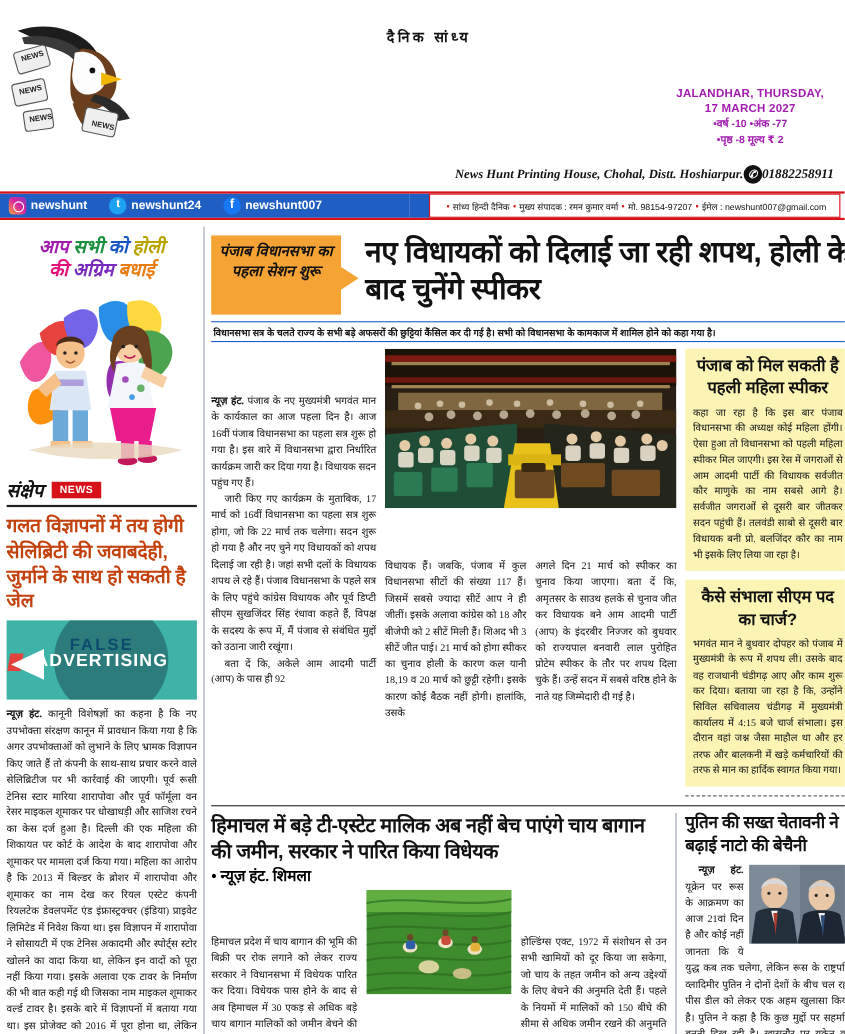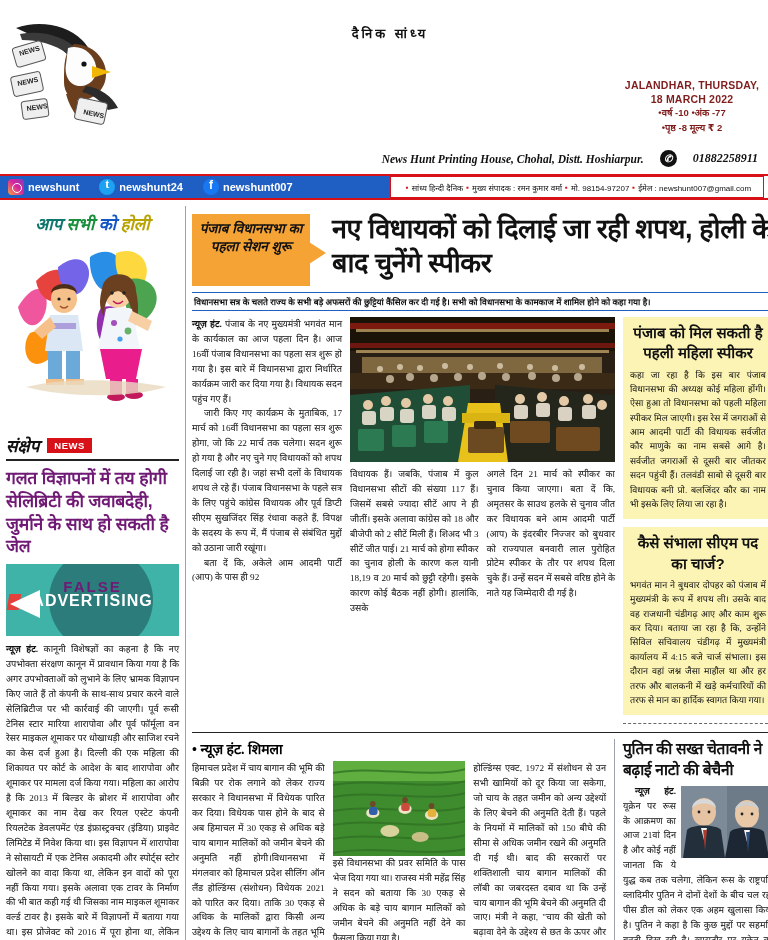--- a/index.html
+++ b/index.html
@@ -26,32 +26,32 @@
   }
   .logo-main {
     font-family: "Liberation Sans", sans-serif;
     font-size: 92px; line-height: 0.95; font-weight: 900;
     color: #e8141b; letter-spacing: -1px;
     text-shadow: 1px 0 0 #e8141b;
     white-space: nowrap;
   }
 
   .dateblock {
-    position:absolute; right: 6px; top: 78px; width: 140px;
-    text-align:center; color:#7f1d1d;
+    position:absolute; right: 16px; top: 78px; width: 140px;
+    text-align:center; color:#a21caf;
   }
   .dateblock .dl1 { font-size: 10.5px; font-weight:700; letter-spacing:.2px; line-height:1.35; }
   .dateblock .dl2 { font-size: 10.5px; font-weight:700; letter-spacing:.2px; line-height:1.35; }
   .dateblock .dmeta { font-size: 9.5px; font-weight:700; line-height:1.5; }
 
   .pressline {
     position:absolute; right: 10px; top: 150px;
     font-family: "Liberation Serif", serif;
     font-style: italic; font-weight:700; font-size: 11.5px; color:#111;
-    display:flex; align-items:center; gap:16px;
+    display:flex; align-items:center; gap:0;
   }
   .phone-ic {
     width:17px; height:17px; border-radius:50%;
     background:#111; color:#fff; font-size:10px;
     display:inline-flex; align-items:center; justify-content:center;
   }
   .pressphone { font-family:"Liberation Serif", serif; font-style:italic; font-weight:700; font-size:12px; }
 
   
   .socialbar {
@@ -89,39 +89,39 @@
   .col-left { width:186px; padding: 4px 6px 0 6px; border-right:1px solid #9aa3ad; }
   .col-main { flex:1; padding: 4px 6px 0 6px; }
 
   
   .holi-ad { width: 100%; height: 222px; position:relative; overflow:hidden; }
   .holi-greet { text-align:center; padding-top:4px; }
   .holi-greet .l1, .holi-greet .l2 {
     font-family:"Liberation Serif", serif; font-style:italic; font-weight:700;
     font-size: 17px; line-height:1.25; white-space:nowrap;
   }
-  .hw1{color:#0f766e;} .hw2{color:#1a8f3c;} .hw3{color:#1456c4;} .hw4{color:#b9a300;}
+  .hw1{color:#a21caf;} .hw2{color:#1a8f3c;} .hw3{color:#1456c4;} .hw4{color:#b9a300;}
   .hw5{color:#e3127a;} .hw6{color:#7a2bbd;} .hw7{color:#e87c10;}
   .holi-img { position:relative; width:100%; height:170px; margin-top:2px; }
 
   
   .sankshep-row {
     display:flex; align-items:center; gap:8px;
     border-bottom: 2px solid #222; padding-bottom:2px; margin-top:2px;
   }
   .sankshep-title {
     font-family:"Liberation Serif", serif; font-style:italic; font-weight:700;
     font-size:17px; color:#111;
   }
   .news-chip {
     background:#d81018; color:#fff; font-size:9.5px; font-weight:700;
     padding:2px 7px; letter-spacing:.5px;
   }
   .left-head {
-    font-size:17.5px; font-weight:700; line-height:1.3; color:#701a75;
+    font-size:17.5px; font-weight:700; line-height:1.3; color:#c2410c;
     margin-top:6px; letter-spacing:-0.2px;
   }
   .false-ad {
     width:100%; height:72px; margin-top:6px; position:relative;
     background:#3fb3a8; overflow:hidden;
   }
   .false-ad .circ {
     position:absolute; right:26px; top:-16px; width:104px; height:104px;
     border-radius:50%; background:#2b7c7a;
   }
@@ -129,21 +129,21 @@
     position:absolute; left:4px; top:26px; width:0; height:0;
     border-top:14px solid transparent; border-bottom:14px solid transparent;
     border-right:30px solid #ffffff;
   }
   .false-ad .mp-red {
     position:absolute; left:2px; top:30px; width:12px; height:16px; background:#e2413c;
     transform: skewX(-10deg);
   }
   .false-ad .fa-t1 {
     position:absolute; left:0; right:0; top:14px; text-align:center;
-    color:#701a75; font-size:15px; font-weight:700; letter-spacing:2px;
+    color:#0c4a6e; font-size:15px; font-weight:700; letter-spacing:2px;
   }
   .false-ad .fa-t2 {
     position:absolute; left:0; right:0; top:28px; text-align:center;
     color:#ffffff; font-size:16px; font-weight:900; letter-spacing:1px;
   }
   .left-body {
     margin-top:6px; font-size:9.2px; line-height:1.62; text-align:justify;
     color:#111; font-family:"Liberation Serif", serif;
   }
   .left-body b.byline { font-weight:700; }
@@ -170,21 +170,21 @@
     white-space:nowrap; overflow:hidden;
   }
 
   
   .story3 { display:flex; gap:8px; margin-top:6px; }
   .s3-c1 { width:150px; }
   .s3-c2 { width:265px; }
   .s3-c3 { width:150px; }
   .bodytxt {
     font-family:"Liberation Serif", serif;
-    font-size:9.2px; line-height:1.62; text-align:justify; color:#111;
+    font-size:9.2px; line-height:1.62; text-align:justify; color:#111;margin-top:40px;
   }
   .bodytxt p { text-indent: 12px; }
   .bodytxt p:first-child { text-indent:0; }
   .bodytxt b { font-weight:700; }
   .assembly-photo { width:100%; height:145px; position:relative; overflow:hidden; }
   .twocol-after { display:flex; gap:8px; margin-top:5px; }
   .twocol-after > div { flex:1; }
 
   .ybox {
     background:#fbf4b4; border:0; padding:6px 7px 8px; margin-bottom:8px;
@@ -244,21 +244,21 @@
         </g>
       </svg>
     </div>
 
     <div class="nameplate">
       <div class="kicker">दैनिक  सांध्य</div>
     </div>
 
     <div class="dateblock">
       <div class="dl1">JALANDHAR, THURSDAY,</div>
-      <div class="dl2">18 MARCH 2022</div>
+      <div class="dl2">17 MARCH 2027</div>
       <div class="dmeta">•वर्ष -10  •अंक -77</div>
       <div class="dmeta">•पृष्ठ -8 मूल्य ₹ 2</div>
     </div>
 
     <div class="pressline">
       <span>News Hunt Printing House, Chohal, Distt. Hoshiarpur.</span>
       <span class="phone-ic">✆</span>
       <span class="pressphone">01882258911</span>
     </div>
   </div>
@@ -298,20 +298,25 @@
 
     <div class="col-left">
 
       <div class="holi-ad">
         <div class="holi-greet">
           <div class="l1">
             <span class="hw1">आप</span>
             <span class="hw2">सभी</span>
             <span class="hw3">को</span>
             <span class="hw4">होली</span>
+          </div>
+          <div class="l2">
+            <span class="hw5">की</span>
+            <span class="hw6">अग्रिम</span>
+            <span class="hw7">बधाई</span>
           </div>
         </div>
 
         <div class="holi-img">
           <svg viewBox="0 0 174 170" width="174" height="170" xmlns="http://www.w3.org/2000/svg">
             <g opacity="0.95">
               <path d="M12 70 C30 40, 44 52, 40 72 C36 92, 18 96, 12 70 Z" fill="#f04e98"></path>
               <path d="M30 44 C52 22, 66 36, 58 54 C50 72, 34 64, 30 44 Z" fill="#e53935"></path>
               <path d="M52 30 C74 12, 90 28, 80 48 C70 68, 52 54, 52 30 Z" fill="#6c5ce7"></path>
               <path d="M84 20 C104 6, 124 22, 112 44 C100 66, 82 46, 84 20 Z" fill="#1e88e5"></path>
@@ -496,20 +501,21 @@
             <h3>कैसे संभाला सीएम पद का चार्ज?</h3>
             <div class="yb">भगवंत मान ने बुधवार दोपहर को पंजाब में मुख्यमंत्री के रूप में शपथ ली। उसके बाद वह राजधानी चंडीगढ़ आए और काम शुरू कर दिया। बताया जा रहा है कि, उन्होंने सिविल सचिवालय चंडीगढ़ में मुख्यमंत्री कार्यालय में 4:15 बजे चार्ज संभाला। इस दौरान वहां जश्न जैसा माहौल था और हर तरफ और बालकनी में खड़े कर्मचारियों की तरफ से मान का हार्दिक स्वागत किया गया।</div>
           </div>
           <div class="sep-dash"></div>
         </div>
       </div>
 
       <div class="bottom">
 
         <div class="bt-left">
+          <div class="bhead">हिमाचल में बड़े टी-एस्टेट मालिक अब नहीं बेच पाएंगे चाय बागान की जमीन, सरकार ने पारित किया विधेयक</div>
           <div class="bylinerow">
             <b>• न्यूज़ हंट.</b>
             <span>शिमला</span>
           </div>
           <div class="b3">
             <div class="bodytxt">
               <p>हिमाचल प्रदेश में चाय बागान की भूमि की बिक्री पर रोक लगाने को लेकर राज्य सरकार ने विधानसभा में विधेयक पारित कर दिया। विधेयक पास होने के बाद से अब हिमाचल में 30 एकड़ से अधिक बड़े चाय बागान मालिकों को जमीन बेचने की अनुमति नहीं होगी।विधानसभा में मंगलवार को हिमाचल प्रदेश सीलिंग ऑन लैंड होल्डिंग्स (संशोधन) विधेयक 2021 को पारित कर दिया। ताकि 30 एकड़ से अधिक के मालिकों द्वारा किसी अन्य उद्देश्य के लिए चाय बागानों के तहत भूमि की बिक्री को रोका जा सके। विधेयक को पहले 6 अगस्त 2021 को विधानसभा में पेश किया गया था, लेकिन विधायकों के अनुरोध पर</p>
             </div>
             <div>
               <div class="tea-photo">

